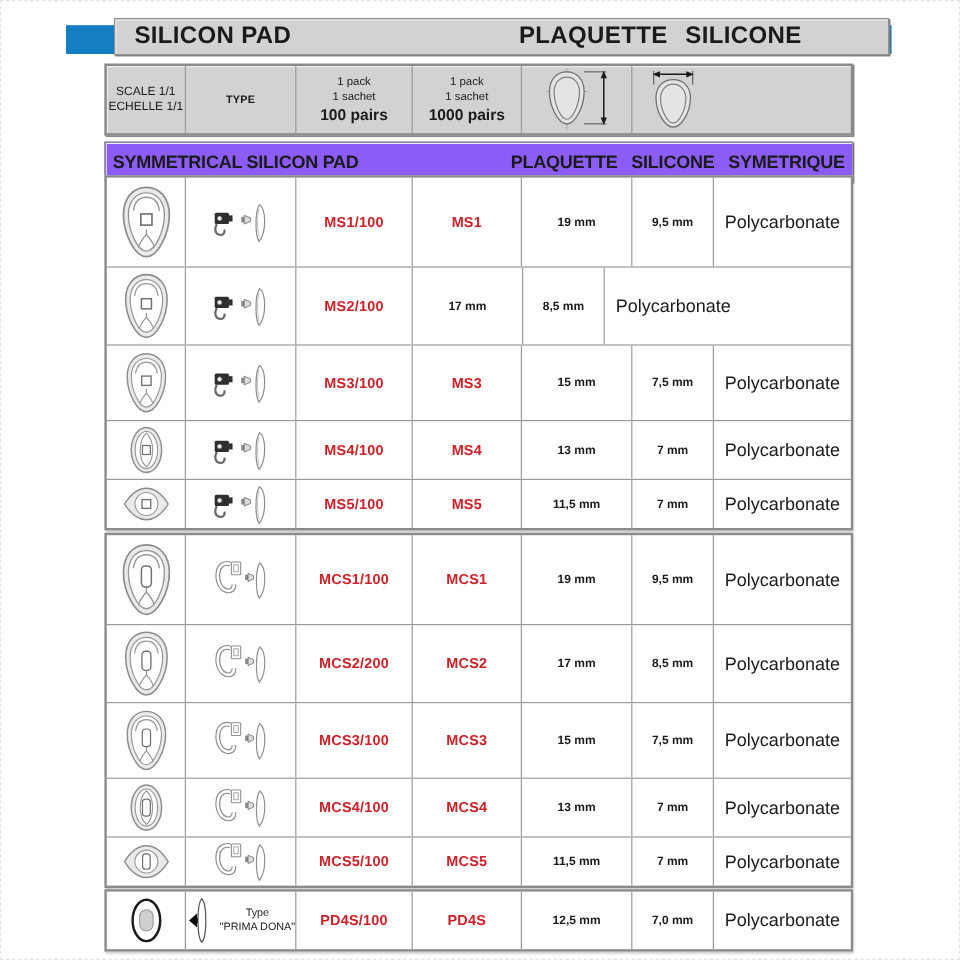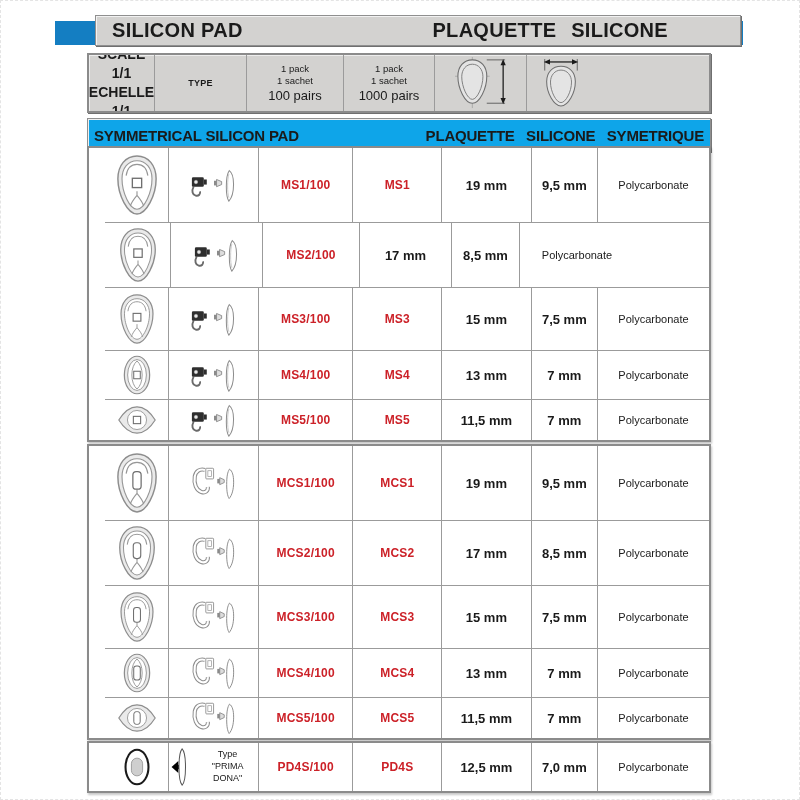--- a/index.html
+++ b/index.html
@@ -15,40 +15,40 @@
   .title-right{word-spacing:.45em;}
 
   .hdr-table,.data-table{position:absolute;left:86px;width:624px;box-sizing:border-box;
         border:2px solid #8b8b8b;background:#fff;}
   .hdr-table{top:52px;height:60px;background:#d3d2d0;display:flex;
         box-shadow:1px 1px 0 #6f6f6f, inset 1px 1px 0 #ededed;}
   .cell{box-sizing:border-box;display:flex;flex-direction:column;align-items:center;
         justify-content:center;text-align:center;border-left:1px solid #9b9b9b;overflow:hidden;}
   .cell:first-child{border-left:none;}
   .c0{width:65px}.c1{width:92px}.c2{width:97px}.c3{width:91px}.c4{width:92px}.c5{width:68px}.c6{width:115px}
-  .hdr-small{font-size:14px;font-weight:bold;line-height:1.35;}
+  .hdr-small{font-size:10px;font-weight:normal;line-height:1.35;}
   .hdr-label{font-size:9px;font-weight:bold;letter-spacing:.2px;}
   .pack-line{font-size:9.5px;font-weight:normal;line-height:1.25;}
-  .pack-big{font-size:13px;font-weight:normal;margin-top:2px;}
-
-  .section-bar{position:absolute;left:86px;top:117px;width:624px;height:26px;background:#0ea5e9;
+  .pack-big{font-size:13px;font-weight:bold;margin-top:2px;}
+
+  .section-bar{position:absolute;left:86px;top:117px;width:624px;height:26px;background:#8b5cf6;
         border:1px solid #8f8f8f;box-shadow:1px 1px 0 #777, inset 1px 1px 0 #efefef;
         box-sizing:border-box;display:flex;align-items:center;justify-content:space-between;
         padding:16px 6px;}
   .section-bar span{font-size:15px;font-weight:bold;letter-spacing:-0.2px;}
   .section-right{word-spacing:.5em;}
 
-  .data-table{box-shadow:1px 2px 2px rgba(0,0,0,.22);padding-left:16px;}
+  .data-table{box-shadow:1px 2px 2px rgba(0,0,0,.22);}
   .t0{top:145px;} .t1{top:443px;} .t2{top:740px;}
   .row{display:flex;border-top:1px solid #9b9b9b;}
   .row:first-child{border-top:none;}
   .row .cell{flex-direction:row;}
   .code{color:var(--code-red,#cc2128);font-weight:bold;font-size:12px;letter-spacing:.2px;}
-  .mm{font-size:13px;font-weight:bold;}
-  .insert-cell{font-size:11px;}
+  .mm{font-size:10px;font-weight:bold;}
+  .insert-cell{font-size:15px;}
   .mount-cell{gap:6px;}
   .type-lines{font-size:9px;line-height:1.3;}
   svg{display:block;}
 </style>
 </head>
 <body>
 
 <div class="page">
 
   <div class="blue-bar" style="background: rgb(20, 126, 194);"></div>
@@ -317,21 +317,21 @@
       <path d="M18 6 C11.5 4 6.5 8 5.5 14 C4 23 7.5 31 13.5 33 C18.5 34.7 22 31.5 21.5 27" fill="none" stroke="#8d8d8d" stroke-width="5"></path>
       <path d="M18 6 C11.5 4 6.5 8 5.5 14 C4 23 7.5 31 13.5 33 C18.5 34.7 22 31.5 21.5 27" fill="none" stroke="#fff" stroke-width="2.6"></path>
       <rect x="19" y="4" width="9.5" height="13" rx="1" fill="#fff" stroke="#8d8d8d" stroke-width="1.1"></rect>
       <rect x="21.5" y="7" width="4.5" height="7" fill="none" stroke="#9a9a9a" stroke-width=".9"></rect>
       <rect x="33" y="17" width="3" height="5.5" fill="#8a8a8a"></rect>
       <path d="M36 15.5 l5.5 2.5 v3.5 l-5.5 2.5 z" fill="#ddd" stroke="#777" stroke-width=".9"></path>
       <path d="M48 5 C51.5 7.5 53 13 53 21 C53 30 51 37 47.5 41 C45.5 38 44.5 32 44.5 24 C44.5 14 45.5 8.5 48 5 Z" fill="#fff" stroke="#8d8d8d" stroke-width="1.2"></path>
             </svg>
           </span>
         </div>
-       <div class="cell c2 code">MCS2/100</div>
+       <div class="cell c2 code">MCS2/200</div>
        <div class="cell c3 code">MCS2</div>
        <div class="cell c4 mm">17 mm</div>
        <div class="cell c5 mm">8,5 mm</div>
        <div class="cell c6 insert-cell">Polycarbonate</div>
       </div>
       <div class="row" style="height: 62px;">
         <div class="cell c0">
          <span>
             <svg width="38" height="52" viewBox="0 0 44 60">
     <path d="M22 2 C33 2 40.5 11 40.5 24 C40.5 40 31 58 22 58 C13 58 3.5 40 3.5 24 C3.5 11 11 2 22 2 Z" fill="#eaeaea" stroke="#8d8d8d" stroke-width="1.4"></path>

